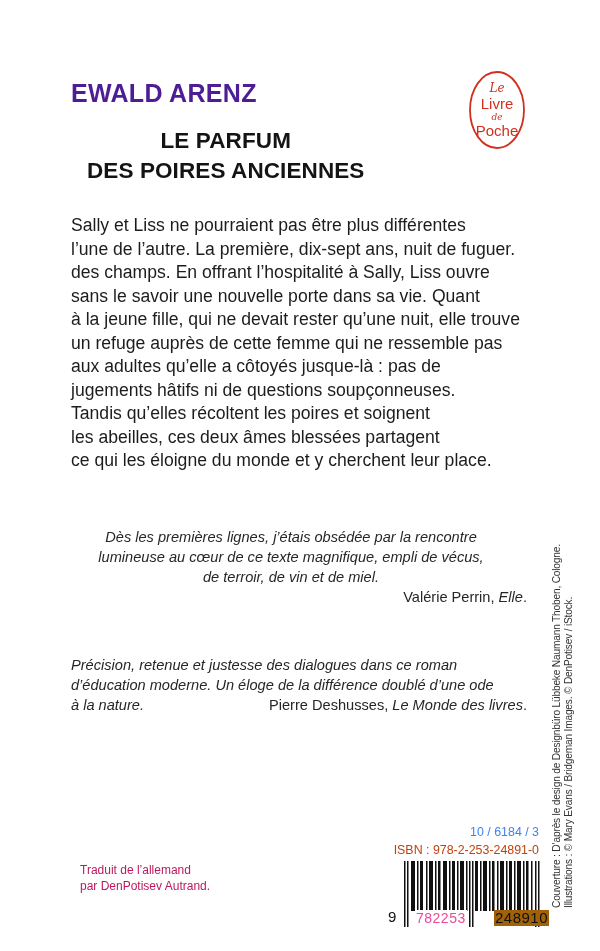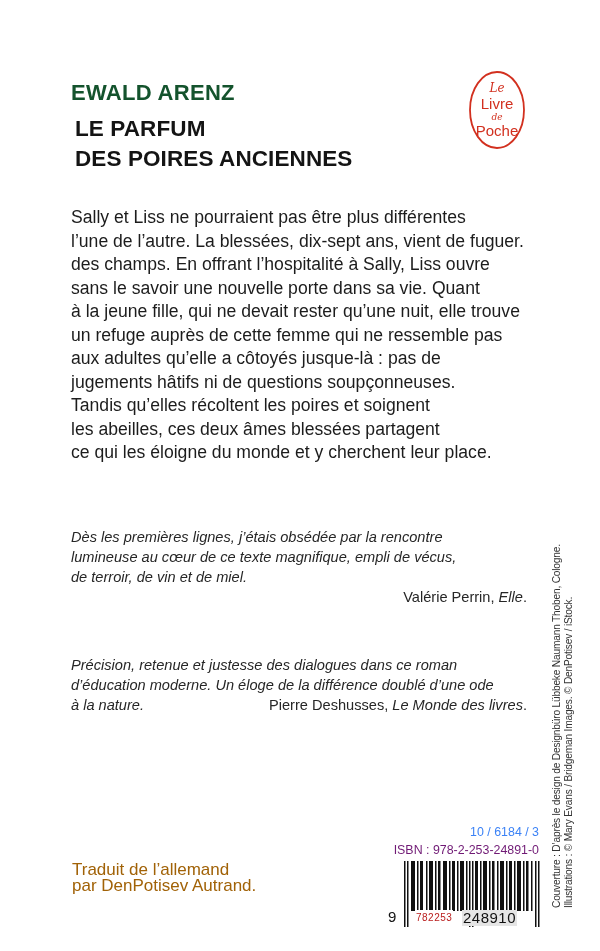--- a/index.html
+++ b/index.html
@@ -1,76 +1,76 @@
 <!DOCTYPE html>
 <html><head>
 <meta charset="utf-8">
 <style>
   html, body { margin: 0; padding: 0; background: #ffffff; }
   body { width: 600px; height: 951px; position: relative; overflow: hidden;
          font-family: "Liberation Sans", "DejaVu Sans", sans-serif; color: #1a1a1a; }
 
-  .author { position: absolute; left: 71px; top: 80px; font-size: 22px; font-weight: bold;
-            color: #14532d; letter-spacing: 0.3px; line-height: 26px; margin: 0; }
+  .author { position: absolute; left: 71px; top: 80px; font-size: 25px; font-weight: bold;
+            color: #4c1d95; letter-spacing: 0.3px; line-height: 26px; margin: 0; }
   .title { position: absolute; left: 71px; top: 110px; font-size: 22.5px; font-weight: bold;
-           color: #141414; line-height: 30px; margin: 4px; letter-spacing: 0.1px; }
+           color: #141414; line-height: 30px; margin: 16px; letter-spacing: 0.1px; text-align: center; }
   .title span { display: block; }
 
   .logo { position: absolute; left: 468px; top: 70px; width: 58px; height: 80px; }
 
-  .blurb { position: absolute; left: 71px; top: 206px; width: 500px; font-size: 17.6px;
+  .blurb { position: absolute; left: 71px; top: 214px; width: 500px; font-size: 17.6px;
            line-height: 23.5px; color: #1c1c1c; margin: 0; }
   .blurb span { display: block; white-space: nowrap; }
 
   .quote { position: absolute; left: 71px; width: 440px; font-size: 14.6px; line-height: 20px;
            font-style: italic; color: #262626; margin: 0; }
   .quote span.l { display: block; white-space: nowrap; }
-  .quote1 { top: 527px; }
+  .quote1 { top: 527px; text-align: center; }
   .quote2 { top: 635px; margin-top: 20px; }
   .cite { position: absolute; right: 73px; font-size: 14.6px; line-height: 20px; color: #262626; white-space: nowrap; }
   .cite1 { top: 587px; margin-left: 47px; }
   .cite2 { top: 695px; }
   .cite i { font-style: italic; }
 
   .credits { position: absolute; left: 551px; top: 908px; width: 395px; transform-origin: 0 0;
              transform: rotate(-90deg); font-size: 10.2px; line-height: 12px; color: #333;
              white-space: nowrap; letter-spacing: -0.2px; }
   .credits span { display: block; }
 
-  .translator { position: absolute; left: 72px; top: 862px; font-size: 17px; line-height: 16px; color: #a16207; }
+  .translator { position: absolute; left: 80px; top: 862px; font-size: 12px; line-height: 16px; color: #be185d; }
   .translator span { display: block; white-space: nowrap; }
 
   .edition { position: absolute; right: 61px; top: 825px; font-size: 12.4px; color: #3b82f6; line-height: 15px; }
-  .isbn { position: absolute; right: 61px; top: 843px; font-size: 12.4px; color: #701a75; line-height: 15px; }
+  .isbn { position: absolute; right: 61px; top: 843px; font-size: 12.4px; color: #c2410c; line-height: 15px; }
 
   .barcode { position: absolute; left: 404px; top: 861px; width: 137px; height: 66px; }
   .barcode-digit-lead { position: absolute; left: 388px; top: 909px; font-size: 15px; color: #111; line-height: 16px; }
-  .barcode-digits-a { position: absolute; left: 415px; top: 910px; font-size: 10px; color: #b91c1c; line-height: 16px; background:#fff; padding: 0 1px; letter-spacing: 0.5px; }
-  .barcode-digits-b { position: absolute; left: 462px; top: 910px; font-size: 15px; color: #111; line-height: 16px; background:#e5e5e5; padding: 0 1px; letter-spacing: 0.5px; }
+  .barcode-digits-a { position: absolute; left: 415px; top: 910px; font-size: 14px; color: #ec4899; line-height: 16px; background:#fff; padding: 0 1px; letter-spacing: 0.5px; }
+  .barcode-digits-b { position: absolute; left: 494px; top: 910px; font-size: 15px; color: #111; line-height: 16px; background:#a16207; padding: 0 1px; letter-spacing: 0.5px; }
 </style>
 </head>
 <body>
 
 <div class="author">EWALD ARENZ</div>
 <h1 class="title">
   <span>LE PARFUM</span>
   <span>DES POIRES ANCIENNES</span>
 </h1>
 
 <svg class="logo" viewBox="0 0 58 80">
   <ellipse cx="29" cy="40" rx="27" ry="38" fill="none" stroke="#d2301f" stroke-width="1.8"></ellipse>
   <text x="29" y="22" text-anchor="middle" font-family="DejaVu Serif, serif" font-style="italic" font-size="12" fill="#d2301f">Le</text>
   <text x="29" y="39" text-anchor="middle" font-family="Liberation Sans, sans-serif" font-size="15" fill="#d2301f">Livre</text>
   <text x="29" y="50" text-anchor="middle" font-family="DejaVu Serif, serif" font-style="italic" font-size="9" fill="#d2301f">de</text>
   <text x="29" y="66" text-anchor="middle" font-family="Liberation Sans, sans-serif" font-size="15" fill="#d2301f">Poche</text>
 </svg>
 
 <div class="blurb">
   <span>Sally et Liss ne pourraient pas être plus différentes</span>
-  <span>l’une de l’autre. La blessées, dix-sept ans, vient de fuguer.</span>
+  <span>l’une de l’autre. La première, dix-sept ans, nuit de fuguer.</span>
   <span>des champs. En offrant l’hospitalité à Sally, Liss ouvre</span>
   <span>sans le savoir une nouvelle porte dans sa vie. Quant</span>
   <span>à la jeune fille, qui ne devait rester qu’une nuit, elle trouve</span>
   <span>un refuge auprès de cette femme qui ne ressemble pas</span>
   <span>aux adultes qu’elle a côtoyés jusque-là : pas de</span>
   <span>jugements hâtifs ni de questions soupçonneuses.</span>
   <span>Tandis qu’elles récoltent les poires et soignent</span>
   <span>les abeilles, ces deux âmes blessées partagent</span>
   <span>ce qui les éloigne du monde et y cherchent leur place.</span>
 </div>

